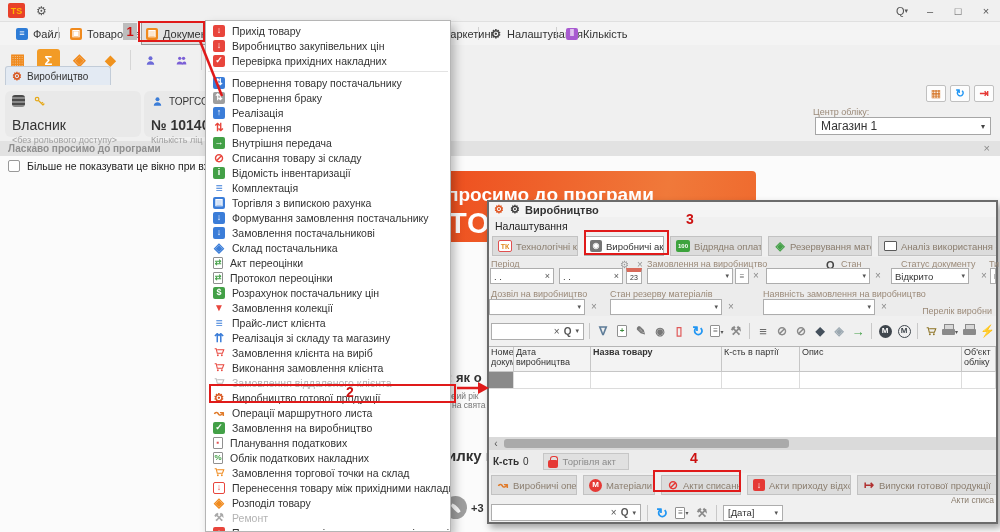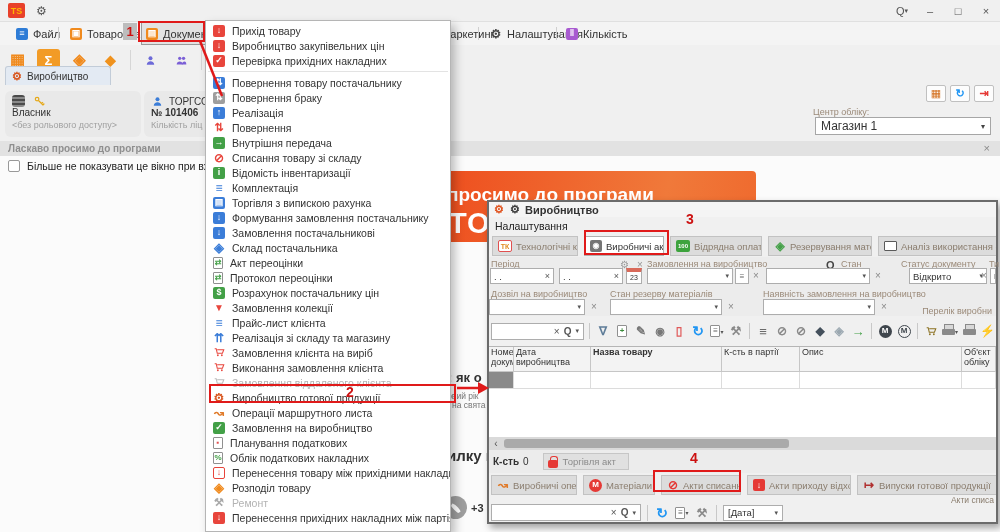--- a/index.html
+++ b/index.html
@@ -18,21 +18,21 @@
   .mbitem{position:absolute;top:0;height:23px;display:flex;align-items:center;gap:5px;font-size:11px;color:#333;padding:0 4px}
   .mbitem.pressed{background:#e2e2e2;border:1px solid #9a9a9a}
   .mbsep{position:absolute;top:5px;width:1px;height:13px;background:#cfcfcf}
   
   .mtoolbar{left:0;top:45px;width:1000px;height:30px;display:flex;align-items:center;gap:8px;padding-left:6px;z-index:4}
   .tic{width:23px;height:23px;border-radius:3px;display:inline-flex;align-items:center;justify-content:center;font-size:14px;font-weight:bold}
   .tsep{width:1px;height:20px;background:#d6d6d6}
   
   .vtab{left:5px;top:66px;width:106px;height:19px;background:#e3eaf3;border:1px solid #c2ccd8;border-bottom:none;border-radius:3px 3px 0 0;display:flex;align-items:center;gap:4px;padding-left:5px;font-size:10px;z-index:4}
   .card{top:91px;height:46px;background:#e9e9e9;border-radius:6px;padding:4px 7px;z-index:3}
-  .cardtxt1{font-size:10px;color:#333;margin-top:0}
+  .cardtxt1{font-size:14px;color:#333;margin-top:10px}
   .cardtxt2{font-size:9px;color:#a0a0a0;margin-top:2px}
   .dbic{width:13px;height:12px;border-radius:3px;background:repeating-linear-gradient(#4a4a4a 0 2px,#8a8a8a 2px 4px)}
   
   .content{left:0;top:156px;width:1000px;height:376px;background:#fbfbfb;z-index:1}
   .wbar{left:0;top:141px;width:1000px;height:15px;background:#e2e2e2;display:flex;align-items:center;z-index:2;font-size:10px;font-weight:bold;color:#8f8f8f;padding-left:8px}
   .wclose{position:absolute;right:10px;top:1px;color:#8a8a8a;font-size:11px;font-weight:normal}
   .chkrow{left:8px;top:160px;display:flex;align-items:center;gap:7px;z-index:2;font-size:10.5px;color:#222;width:420px;white-space:nowrap;overflow:hidden}
   .cb{width:12px;height:12px;background:#fff;border:1px solid #999;border-radius:2px;flex:0 0 auto}
   .banner{left:443px;top:171px;width:313px;height:71px;background:linear-gradient(100deg,#ee4f1f,#f0793a 70%,#ef6a2e);border-radius:4px;z-index:2;overflow:hidden;color:#fff}
   .btx1{position:absolute;left:4px;top:13px;font-size:19px;font-weight:bold}
@@ -396,20 +396,30 @@
     </div>
     <div class="mitem">
       <span class="ic doc" style="color: rgb(224, 80, 80);">▪</span>
       <span>Планування податкових</span>
     </div>
     <div class="mitem">
       <span class="ic doc" style="color: rgb(67, 160, 71);">%</span>
       <span>Облік податкових накладних</span>
     </div>
     <div class="mitem">
+      <span class="ic">
+        <svg viewBox="0 0 16 16">
+          <path d="M1 2.5h2.2l1.5 6.5h7.6l1.9-5H4.6" fill="none" stroke="#f08a1d" stroke-width="1.5"></path>
+          <circle cx="5.6" cy="12" r="1.3" fill="#f08a1d"></circle>
+          <circle cx="11.4" cy="12" r="1.3" fill="#f08a1d"></circle>
+        </svg>
+      </span>
+      <span>Замовлення торгової точки на склад</span>
+    </div>
+    <div class="mitem">
       <span class="ic" style="color: rgb(232, 69, 60); border: 1px solid rgb(232, 69, 60);">↓</span>
       <span>Перенесення товару між прихідними накладними</span>
     </div>
     <div class="mitem">
       <span class="ic" style="color: rgb(240, 138, 29); font-size: 13px;">◈</span>
       <span>Розподіл товару</span>
     </div>
     <div class="mitem mdis">
       <span class="ic" style="color: rgb(168, 168, 168); font-size: 11px;">⚒</span>
       <span>Ремонт</span>
@@ -474,21 +484,21 @@
     <span class="fx" style="left:264px">×</span>
 
     <span class="flabel" style="left:337px;top:2px;font-weight:bold;color:#444;font-size:11px">Q</span>
     <span class="flabel" style="left:352px;top:2px">Стан</span>
     <div class="fcombo" style="left:277px;top:11px;width:104px">
         <span class="crt">▾</span>
       </div>
     <span class="fx" style="left:386px">×</span>
 
     <span class="flabel" style="left:412px;top:2px">Статус документу</span>
-    <div class="fcombo" style="left:420px;top:11px;width:78px">
+    <div class="fcombo" style="left:402px;top:11px;width:78px">
       <span>Відкрито</span>
       <span class="crt">▾</span>
     </div>
     <span class="fx" style="left:492px">×</span>
     <span class="flabel" style="left:500px;top:2px">Ти</span>
     <div class="fcombo" style="left:501px;top:11px;width:6px;overflow:hidden">
         <span style="font-size:8px">Н</span>
       </div>
 
     <span class="flabel" style="left:2px;top:32px">Дозвіл на виробництво</span>

